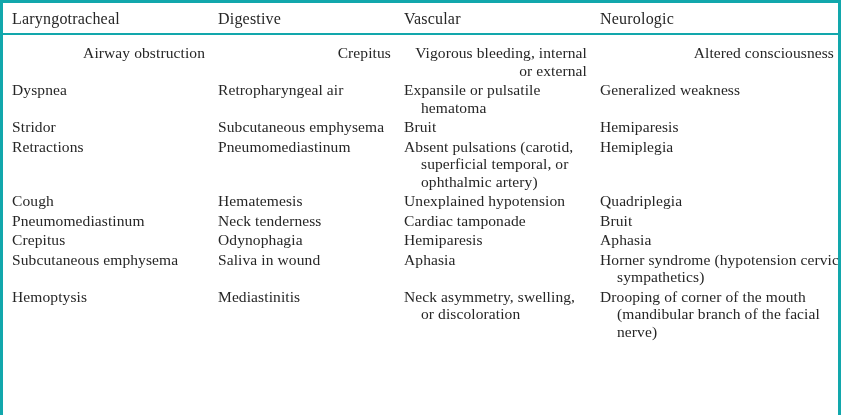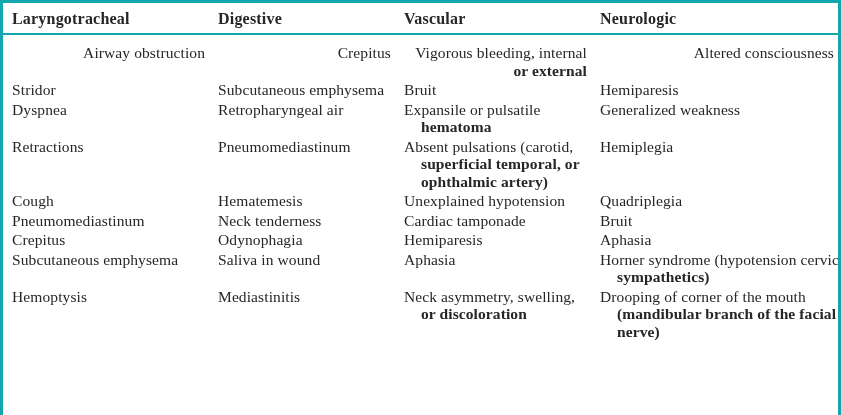--- a/index.html
+++ b/index.html
@@ -24,36 +24,36 @@
   }
   table{
     border-collapse:collapse;
     table-layout:fixed;
     width:100%;
   }
   th{
     text-align:left;
     vertical-align:top;
     font-size:16px;
-    font-weight:700;
+    font-weight:400;
     letter-spacing:0.2px;
     padding:7px 4px 5px 9px;
     border-bottom:2px solid var(--accent);
     white-space:nowrap;
   }
   td{
     vertical-align:top;
     font-size:15.5px;
     line-height:17.5px;
     letter-spacing:0.1px;
     padding:1px 4px 1px 9px;
   }
   tbody tr:first-child td{padding-top:9px;text-align:right;}
   td .line{white-space:nowrap;}
-  td .line.cont{padding-left:17px;font-weight:bold;}
+  td .line.cont{padding-left:17px;}
 </style>
 </head>
 <body>
 
 <div class="frame">
   <table>
     <colgroup>
       <col style="width:206px">
       <col style="width:186px">
       <col style="width:196px">
@@ -78,45 +78,45 @@
           <td>
             <div class="line">Vigorous bleeding, internal</div>
             <div class="line cont">or external</div>
           </td>
           <td>
             <div class="line">Altered consciousness</div>
           </td>
         </tr>
         <tr>
           <td>
-            <div class="line">Stridor</div>
-          </td>
-          <td>
-            <div class="line">Subcutaneous emphysema</div>
-          </td>
-          <td>
-            <div class="line">Bruit</div>
-          </td>
-          <td>
-            <div class="line">Hemiparesis</div>
-          </td>
-        </tr>
-        <tr>
-          <td>
             <div class="line">Dyspnea</div>
           </td>
           <td>
             <div class="line">Retropharyngeal air</div>
           </td>
           <td>
             <div class="line">Expansile or pulsatile</div>
             <div class="line cont">hematoma</div>
           </td>
           <td>
             <div class="line">Generalized weakness</div>
+          </td>
+        </tr>
+        <tr>
+          <td>
+            <div class="line">Stridor</div>
+          </td>
+          <td>
+            <div class="line">Subcutaneous emphysema</div>
+          </td>
+          <td>
+            <div class="line">Bruit</div>
+          </td>
+          <td>
+            <div class="line">Hemiparesis</div>
           </td>
         </tr>
         <tr>
           <td>
             <div class="line">Retractions</div>
           </td>
           <td>
             <div class="line">Pneumomediastinum</div>
           </td>
           <td>

